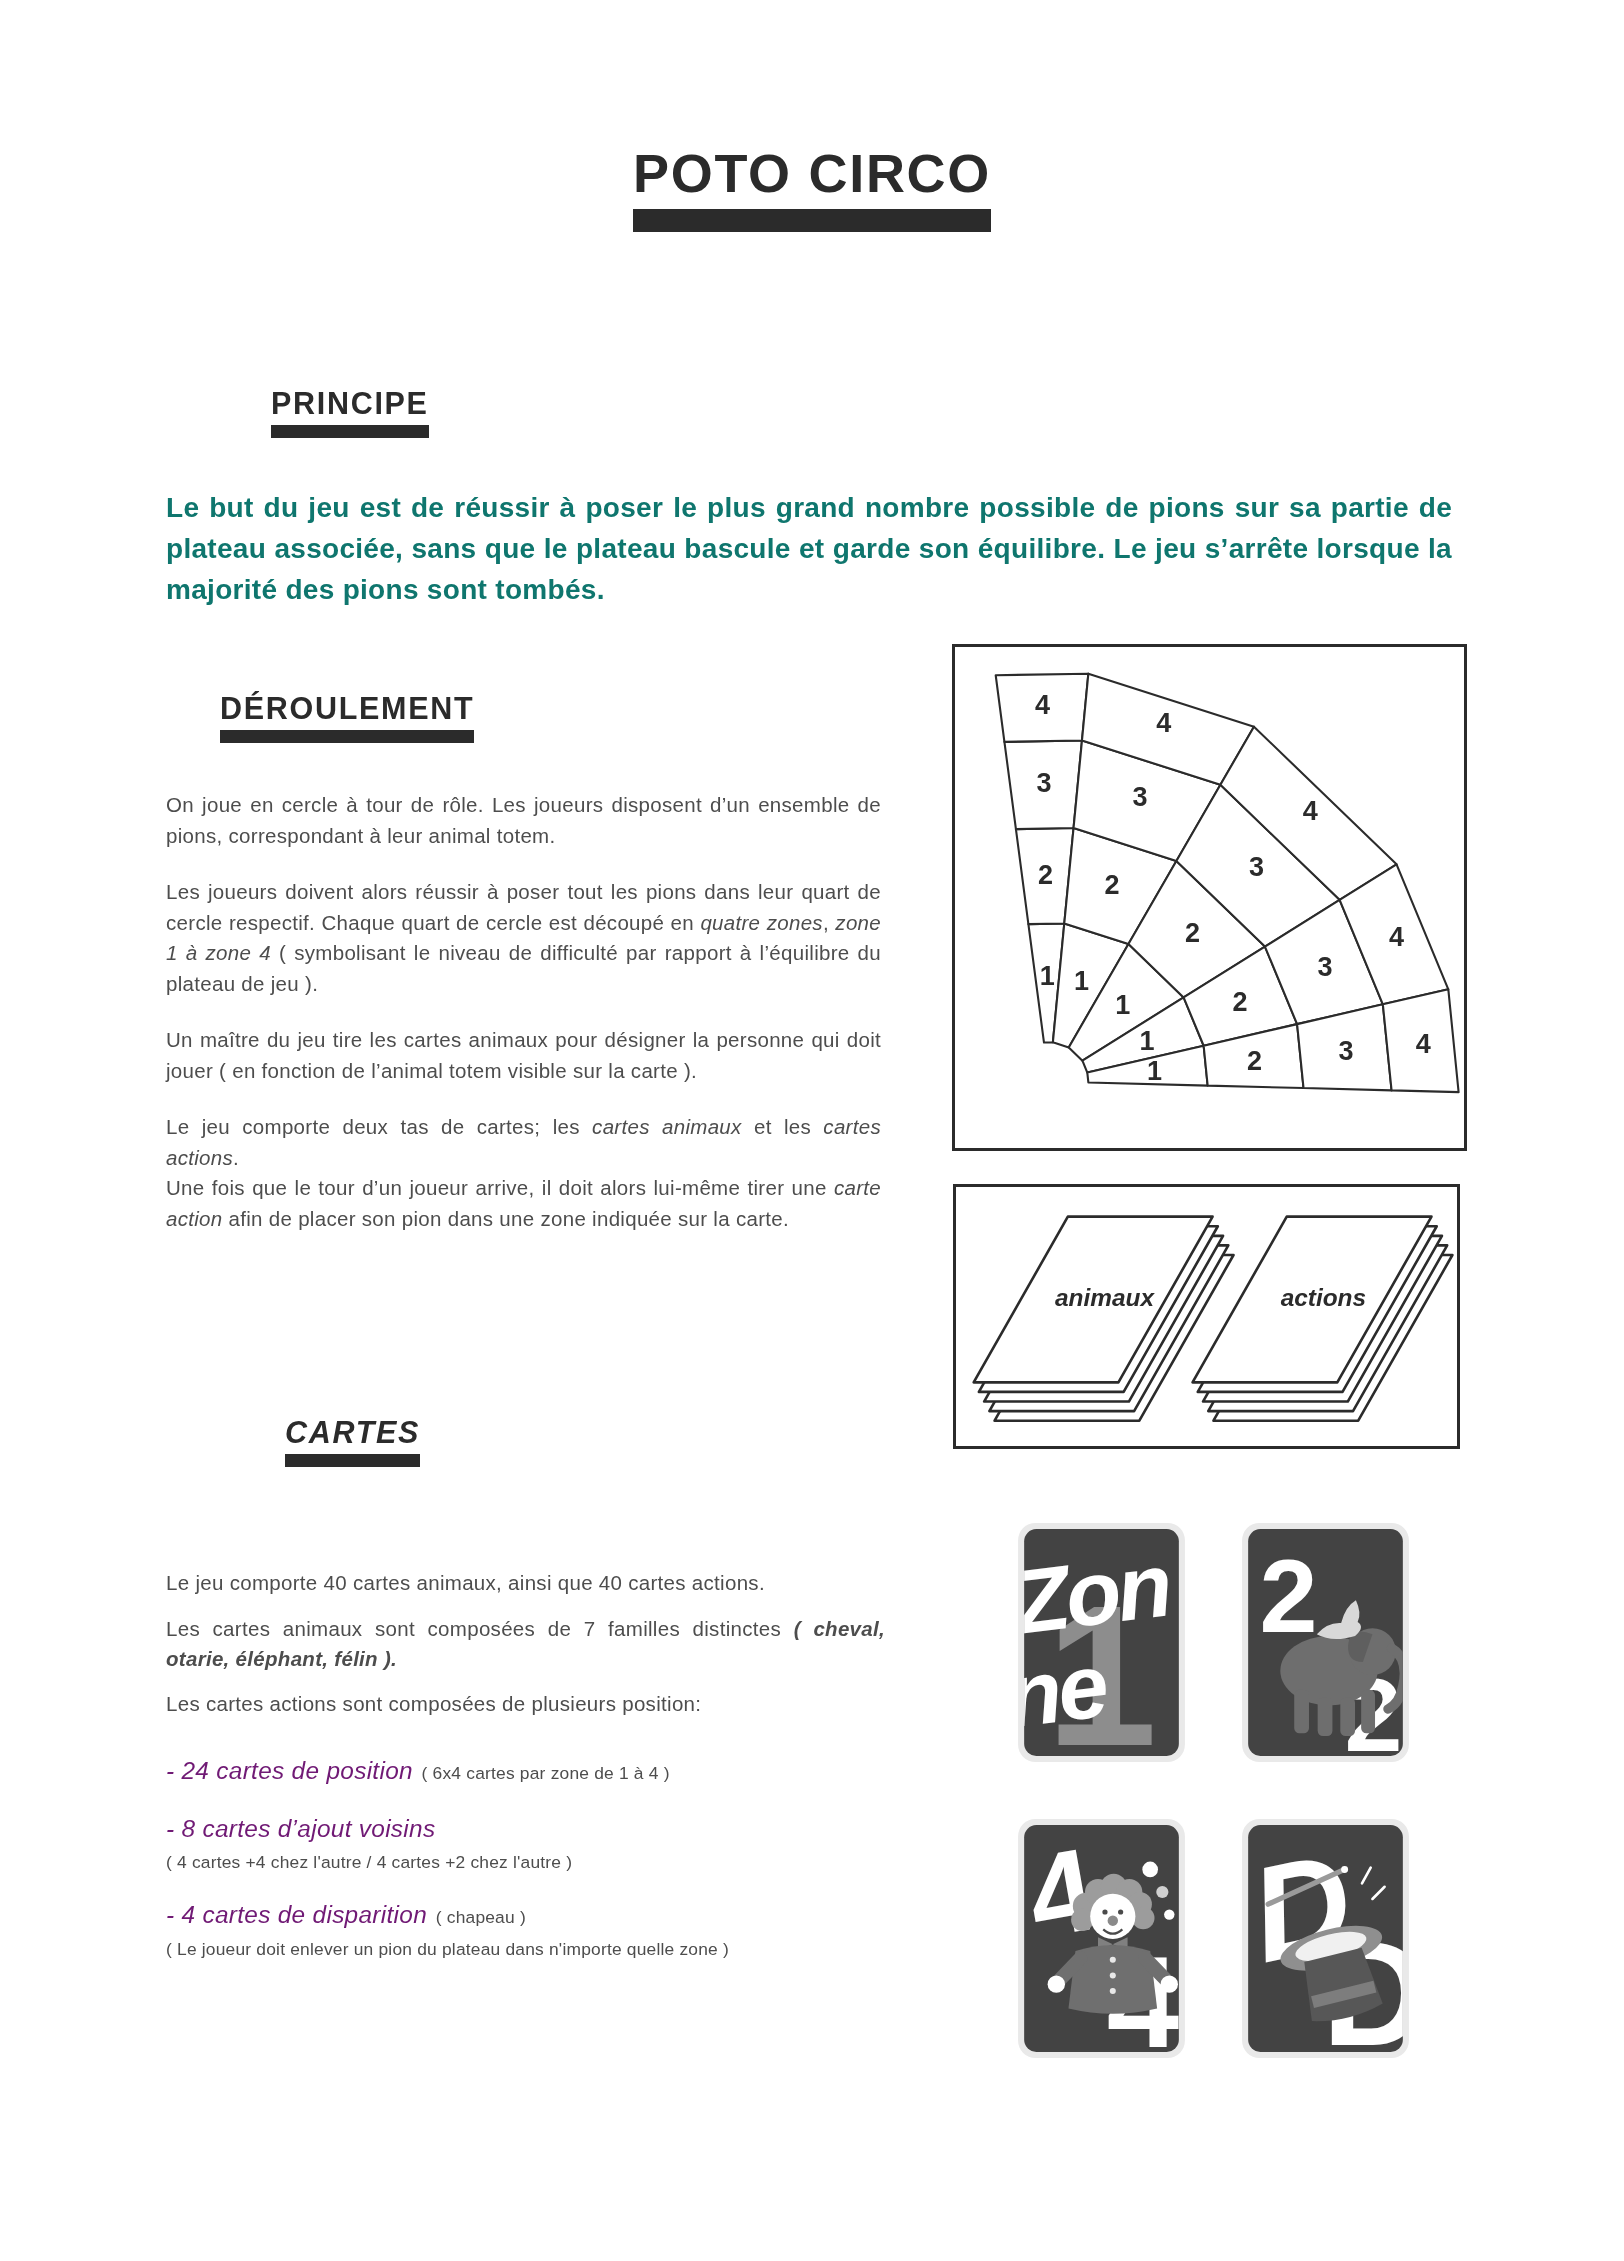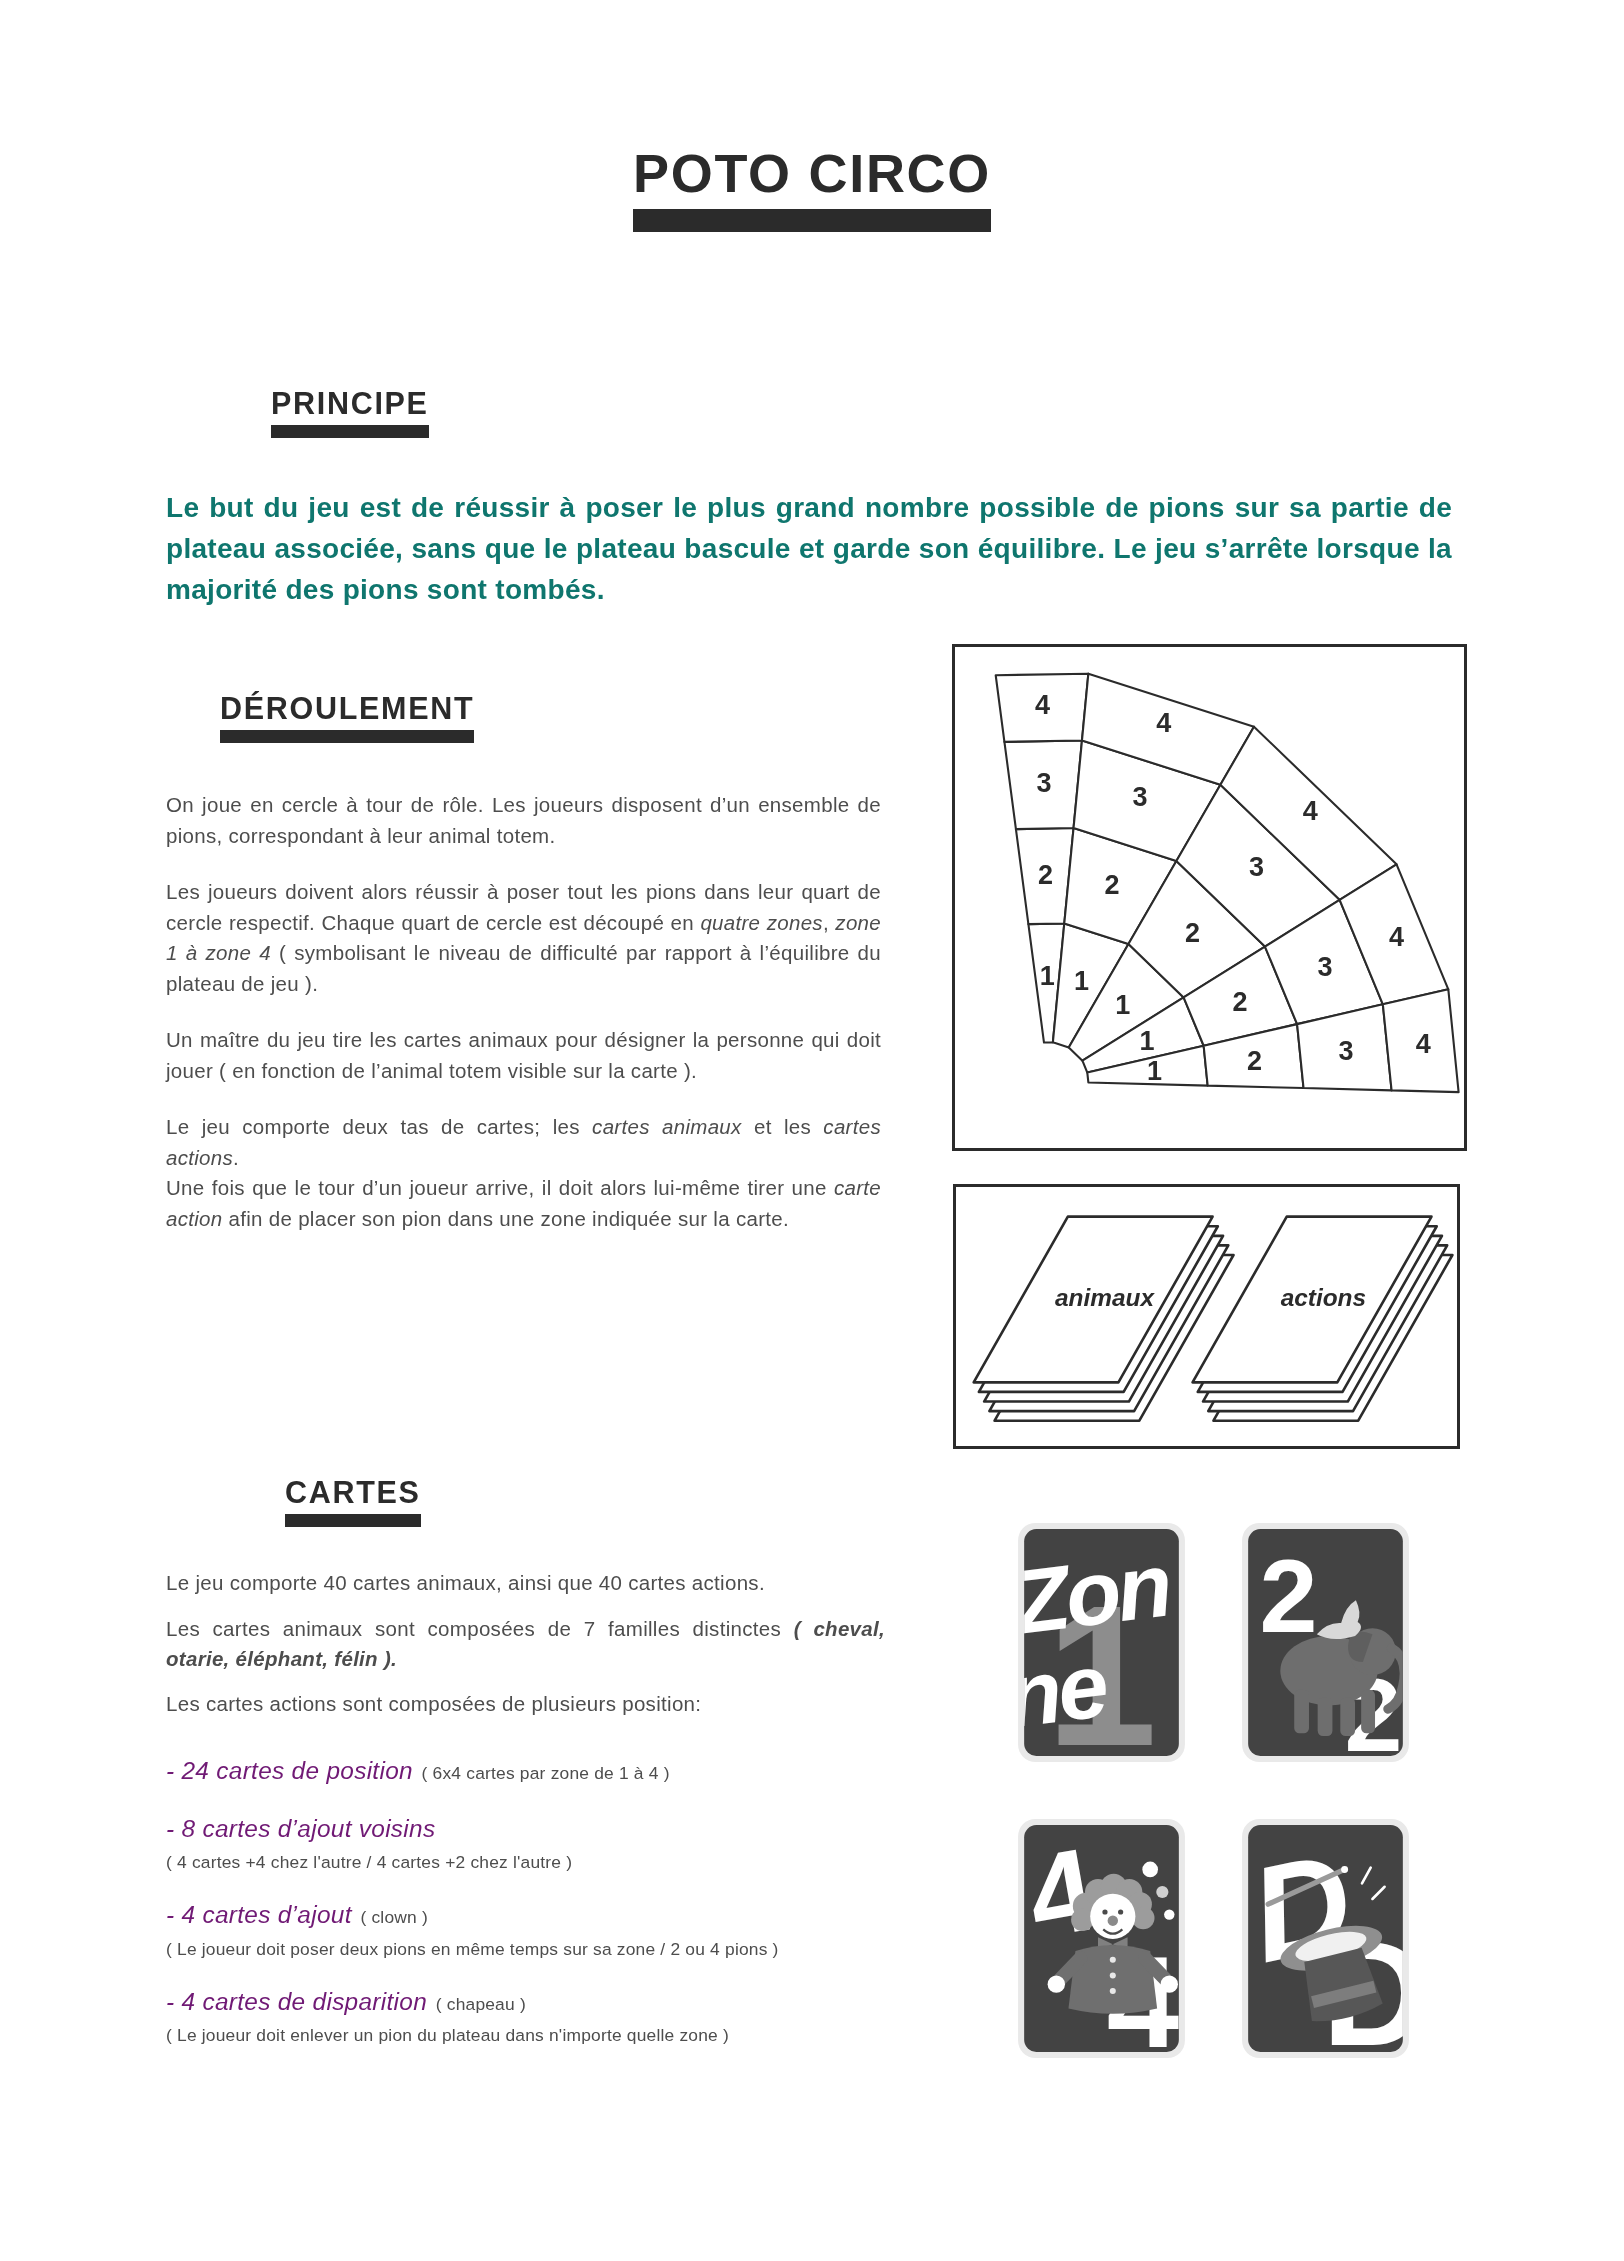--- a/index.html
+++ b/index.html
@@ -9,21 +9,21 @@
   .title-wrap{position:absolute;top:146px;left:0;width:100%;text-align:center;}
   .title-inner{display:inline-block;text-align:left;}
   .title{font-size:54px;font-weight:700;letter-spacing:1.7px;color:#2b2b2b;line-height:1;}
   .title-bar{height:23.5px;background:#2b2b2b;margin-top:8.7px;width:100%;}
   
   .sec{position:absolute;}
   .sec .h{display:block;font-size:30.5px;font-weight:700;letter-spacing:1.7px;color:#2b2b2b;line-height:1;}
   .sec .bar{height:13px;background:#2b2b2b;margin-top:6.1px;}
   #sec-principe{left:271px;top:388px;}
   #sec-deroulement{left:220px;top:693px;}
-  #sec-cartes{left:285px;top:1477px;}
+  #sec-cartes{left:285px;top:1417px;font-style:italic;}
   
   #principe-body{position:absolute;left:166px;top:487px;width:1286px;
       font-size:28px;line-height:41px;text-align:justify;letter-spacing:0.3px;color:#0f766e;font-weight:bold;}
   #deroulement-col{position:absolute;left:166px;top:790px;width:715px;
       font-size:20.5px;line-height:30.5px;letter-spacing:0.3px;color:#4d4d4d;}
   #deroulement-col .para{text-align:justify;margin:0 0 26px 0;}
   #deroulement-col .para.tight{margin-bottom:0;}
   #cartes-col{position:absolute;left:166px;top:1568px;width:719px;
       font-size:20.5px;line-height:30px;letter-spacing:0.3px;color:#4d4d4d;}
   #cartes-paras .para{text-align:justify;margin:0 0 15.7px 0;}
@@ -85,21 +85,20 @@
 
   <div id="cartes-col">
     <div id="cartes-paras">
         <div class="para"><span>Le jeu comporte 40 cartes animaux, ainsi que 40 cartes actions.</span></div>
         <div class="para"><span>Les cartes animaux sont composées de 7 familles distinctes </span><em class="b">( cheval, otarie, éléphant, félin ).</em></div>
         <div class="para last"><span>Les cartes actions sont composées de plusieurs position:</span></div>
       </div>
     <div id="cartes-list">
         <div class="item"><span class="main">- 24 cartes de position</span><span class="note">( 6x4 cartes par zone de 1 à 4 )</span></div>
         <div class="item"><span class="main">- 8 cartes d’ajout voisins</span><div class="sub">( 4 cartes +4 chez l'autre / 4 cartes +2 chez l'autre )</div></div>
-        <div class="item"><span class="main">- 4 cartes d’ajout</span><span class="note">( clown )</span><div class="sub">( Le joueur doit poser deux pions en même temps sur sa zone / 2 ou 4 pions )</div></div>
         <div class="item"><span class="main">- 4 cartes de disparition</span><span class="note">( chapeau )</span><div class="sub">( Le joueur doit enlever un pion du plateau dans n'importe quelle zone )</div></div>
       </div>
   </div>
 
   <div id="fan-box">
     <svg id="fan" viewBox="0 0 584 574">
         <polygon points="102.1,453.4 112.3,453.2 125.4,316.8 84.2,317.6" fill="#ffffff" stroke="#2b2b2b" stroke-width="2.4" stroke-linejoin="round"></polygon>
         <text x="105.87953261787005" y="376.51850503849846" text-anchor="middle" dominant-baseline="central" font-size="31" font-weight="700" fill="#2b2b2b">1</text>
         <polygon points="84.2,317.6 125.4,316.8 136.0,207.3 69.9,208.5" fill="#ffffff" stroke="#2b2b2b" stroke-width="2.4" stroke-linejoin="round"></polygon>
         <text x="103.86377967436381" y="261.03609624793523" text-anchor="middle" dominant-baseline="central" font-size="31" font-weight="700" fill="#2b2b2b">2</text>

